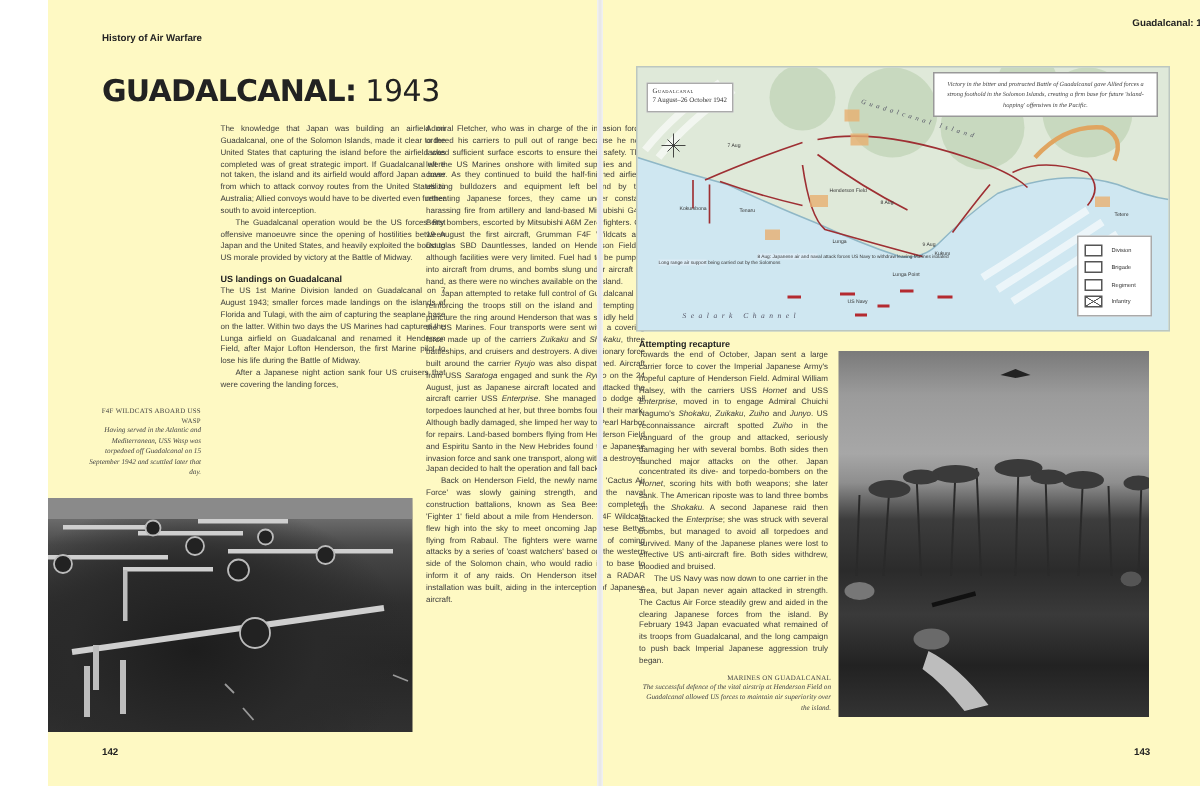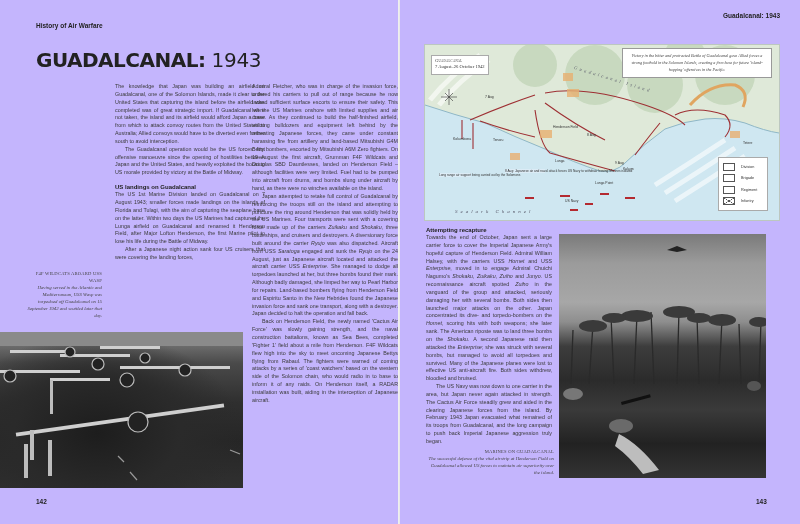--- a/index.html
+++ b/index.html
@@ -2,21 +2,21 @@
 <html><head>
 <meta charset="utf-8">
 <style>
   html, body { margin: 0; padding: 0; }
   body {
     width: 800px; height: 524px; position: relative; overflow: hidden;
     background: #ffffff;
     font-family: "Liberation Sans", sans-serif;
     color: #333;
   }
-  .page { position: absolute; top: 0; height: 524px; background: #c4b5fd; }
+  .page { position: absolute; top: 0; height: 524px; background: #fef9c3; margin-left: 32px; }
   .page.left { left: 0; width: 400px; }
   .page.right { left: 400px; width: 400px; }
   .gutter { position: absolute; left: 398px; top: 0; width: 4px; height: 524px;
     background: linear-gradient(90deg, #f2f2f2, #e6e6e6, #f2f2f2); }
 
   .running-head { position: absolute; font-size: 6.5px; font-weight: bold; color: #222; }
   .left .running-head { left: 36px; top: 22px; }
   .right .running-head { right: 20px; top: 12px; }
 
   .page-title { position: absolute; left: 36px; top: 48px; margin: 0;

